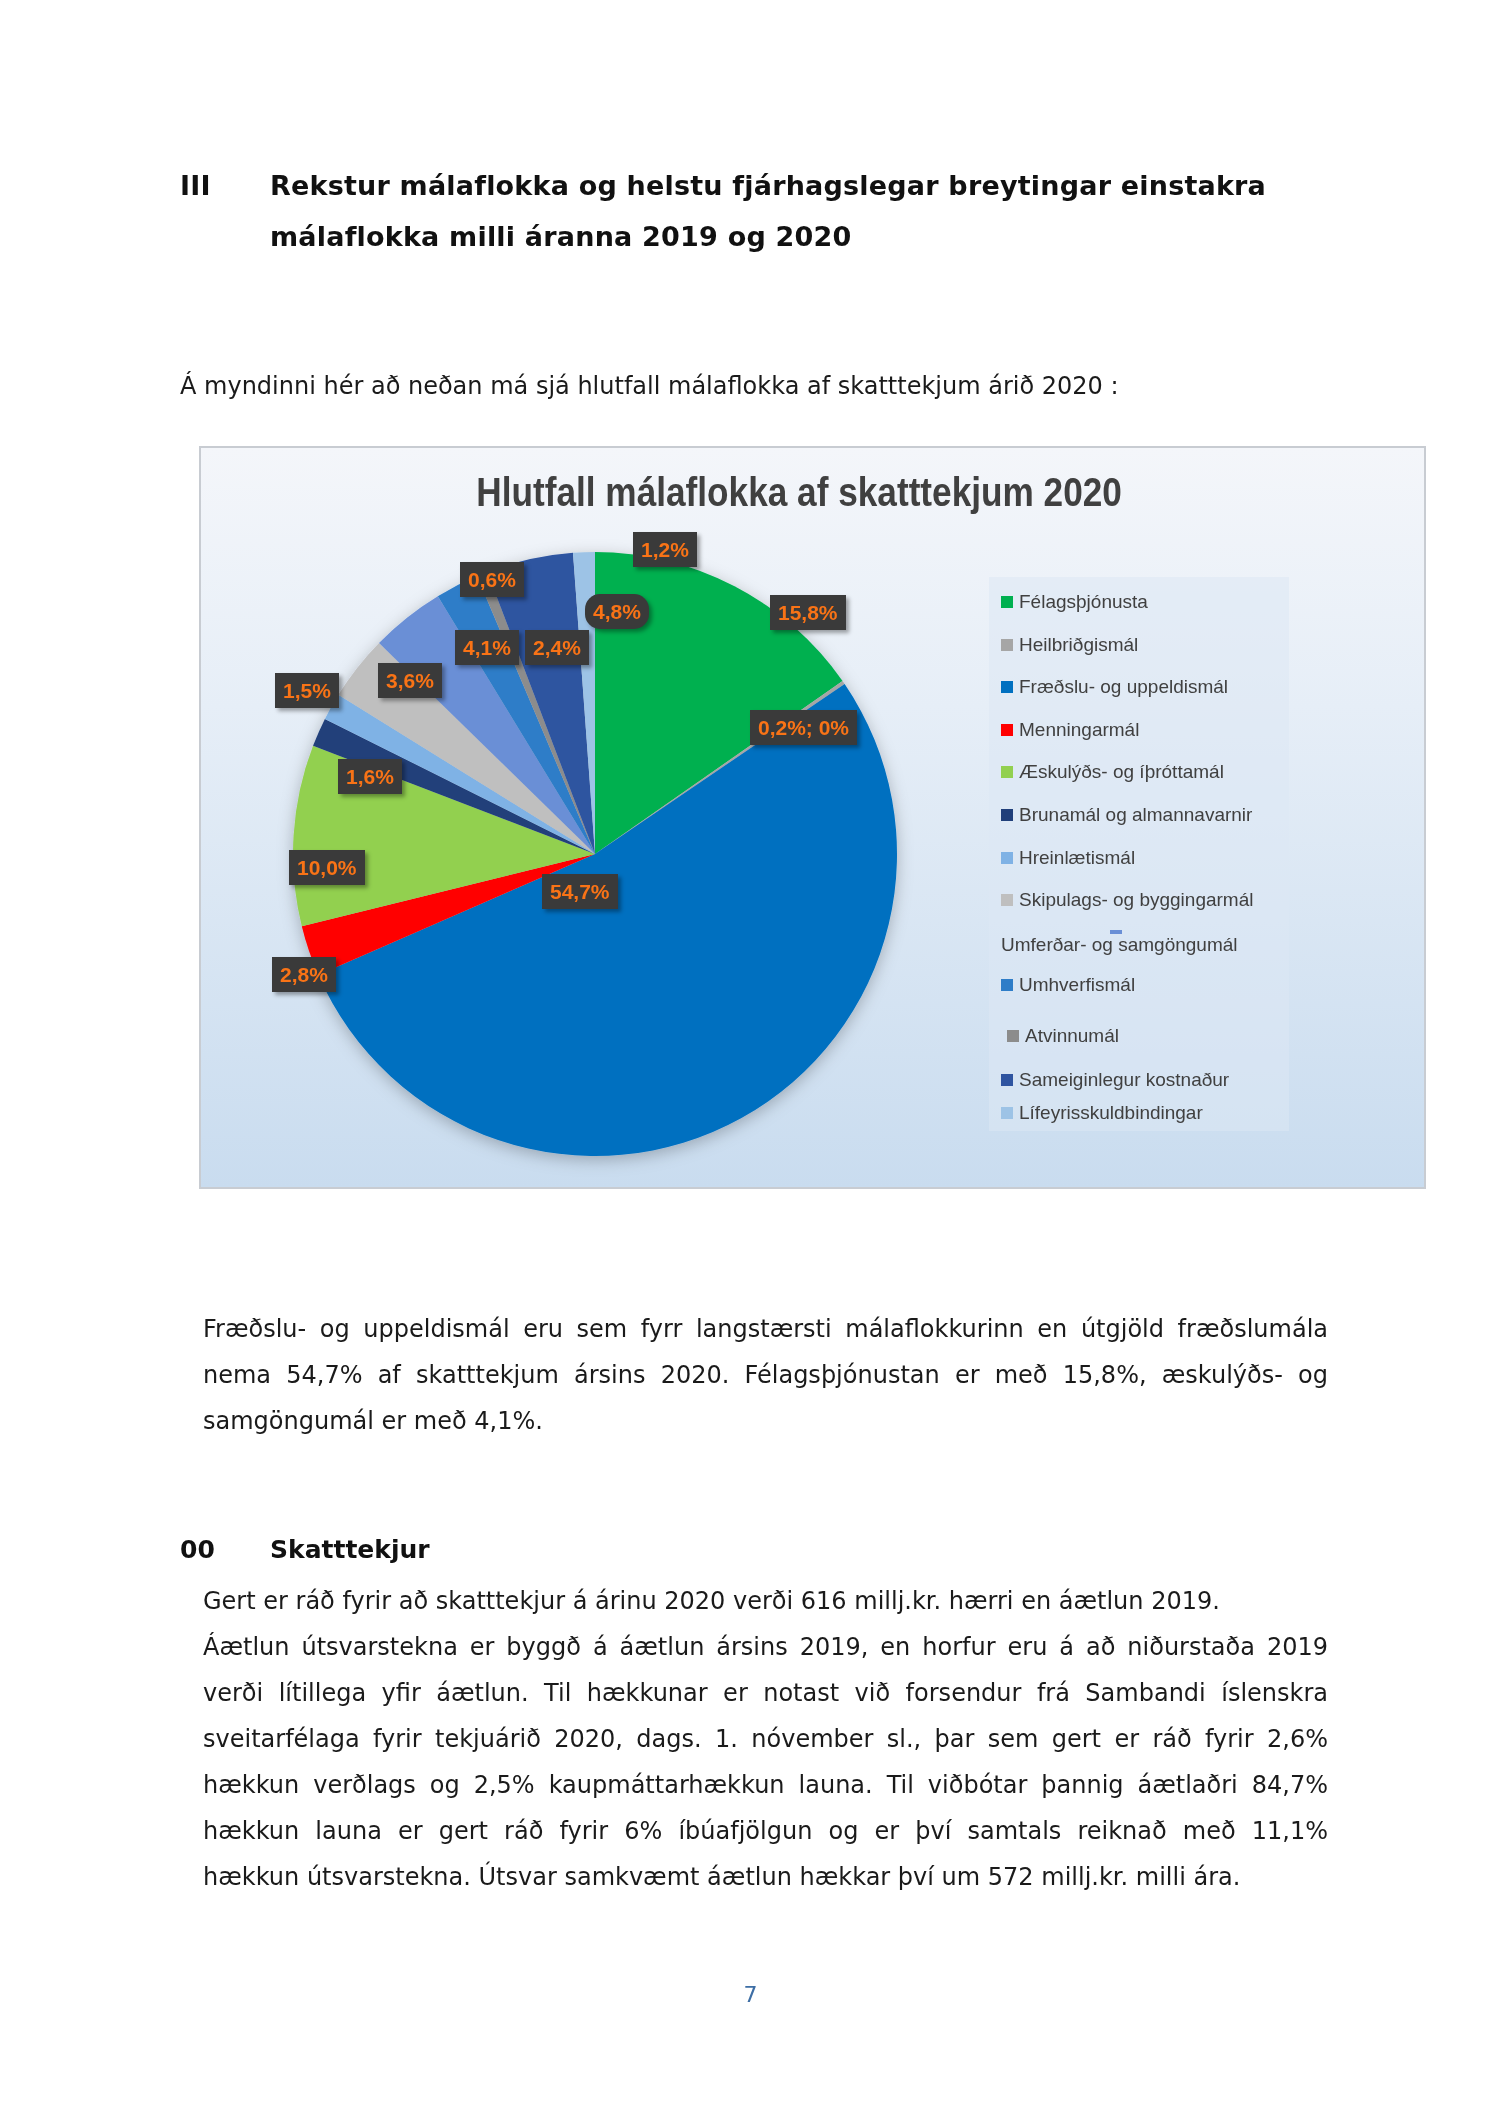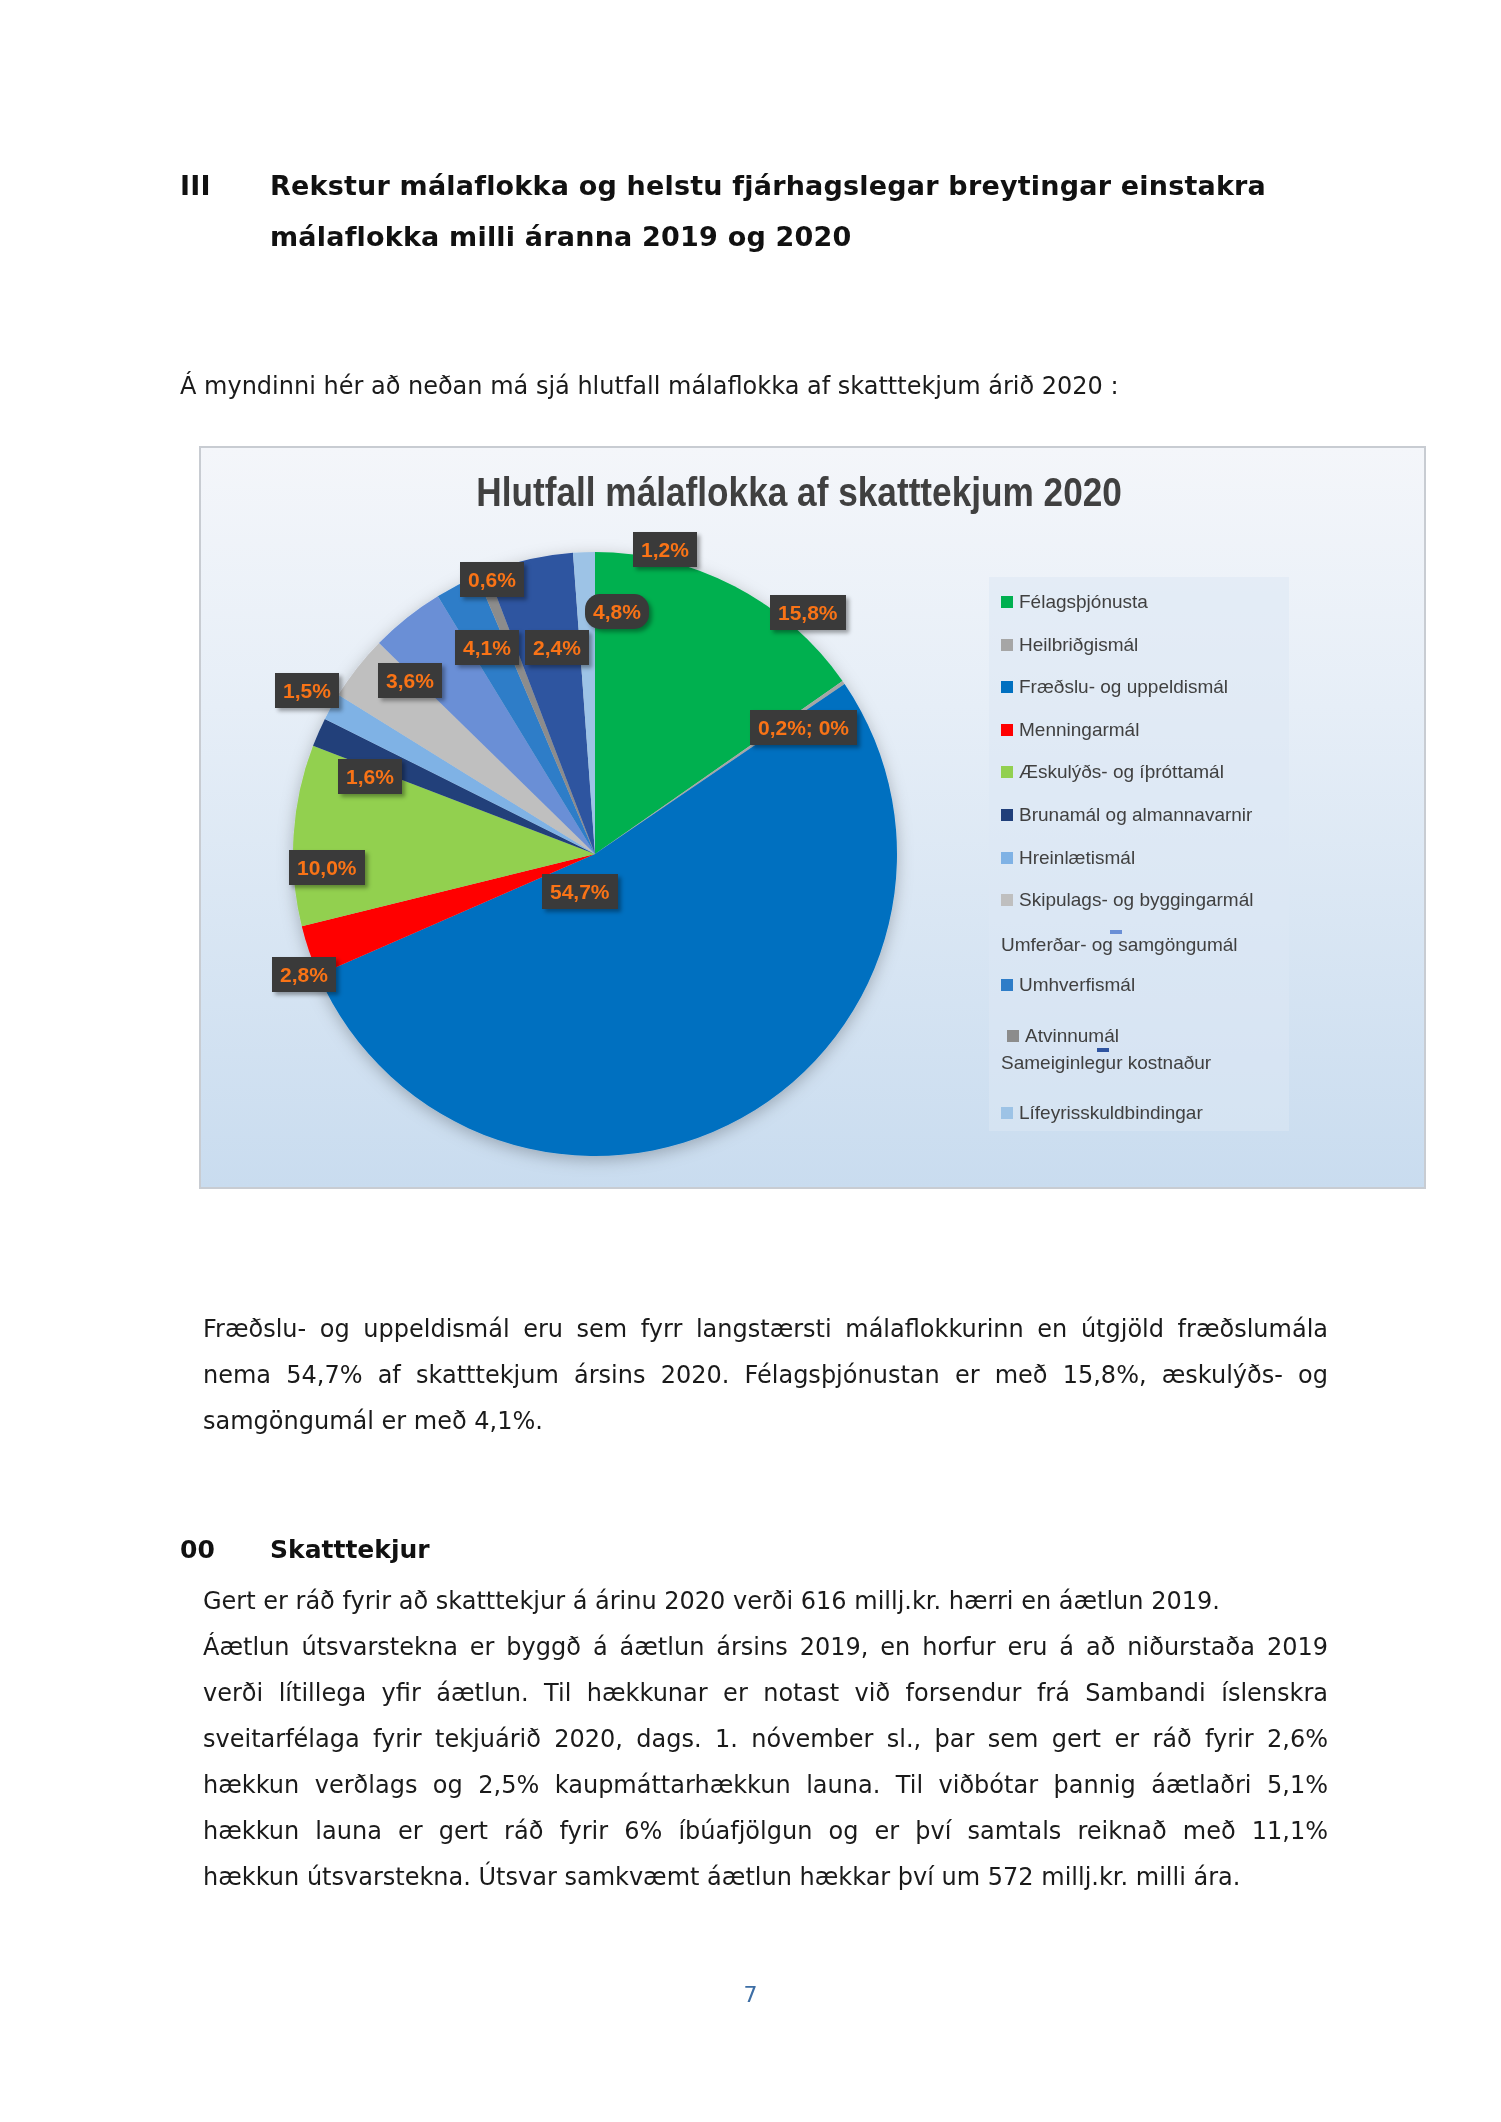--- a/index.html
+++ b/index.html
@@ -118,21 +118,21 @@
         <span>Umferðar- og samgöngumál</span>
       </div>
       <div class="legend-item" style="top: 395.4px;">
         <span class="swatch" style="background: rgb(46, 125, 200);"></span>
         <span>Umhverfismál</span>
       </div>
       <div class="legend-item" style="top: 446px; padding-left: 6px;">
         <span class="swatch" style="background: rgb(140, 140, 140);"></span>
         <span>Atvinnumál</span>
       </div>
-      <div class="legend-item" style="top: 471px; flex-direction: column;">
+      <div class="legend-item" style="top: 490px;">
         <span class="swatch" style="background: rgb(47, 84, 160);"></span>
         <span>Sameiginlegur kostnaður</span>
       </div>
       <div class="legend-item" style="top: 523.2px;">
         <span class="swatch" style="background: rgb(157, 195, 230);"></span>
         <span>Lífeyrisskuldbindingar</span>
       </div>
     </div>
 </div>
 
@@ -143,18 +143,18 @@
 </div>
 
 <div class="sub-heading" style="left:180px;">00</div>
 <div class="sub-heading" style="left:270px;">Skatttekjur</div>
 
 <div class="para" style="top:1578px;">
   <span class="para-line last">Gert er ráð fyrir að skatttekjur á árinu 2020 verði 616 millj.kr. hærri en áætlun 2019.</span>
   <span class="para-line">Áætlun útsvarstekna er byggð á áætlun ársins 2019, en horfur eru á að niðurstaða 2019</span>
   <span class="para-line">verði lítillega yfir áætlun. Til hækkunar er notast við forsendur frá Sambandi íslenskra</span>
   <span class="para-line">sveitarfélaga fyrir tekjuárið 2020, dags. 1. nóvember sl., þar sem gert er ráð fyrir 2,6%</span>
-  <span class="para-line">hækkun verðlags og 2,5% kaupmáttarhækkun launa. Til viðbótar þannig áætlaðri 5,1%</span>
+  <span class="para-line">hækkun verðlags og 2,5% kaupmáttarhækkun launa. Til viðbótar þannig áætlaðri 84,7%</span>
   <span class="para-line">hækkun launa er gert ráð fyrir 6% íbúafjölgun og er því samtals reiknað með 11,1%</span>
   <span class="para-line last">hækkun útsvarstekna. Útsvar samkvæmt áætlun hækkar því um 572 millj.kr. milli ára.</span>
 </div>
 
 <div class="page-number">7</div>
 
 </body></html>

